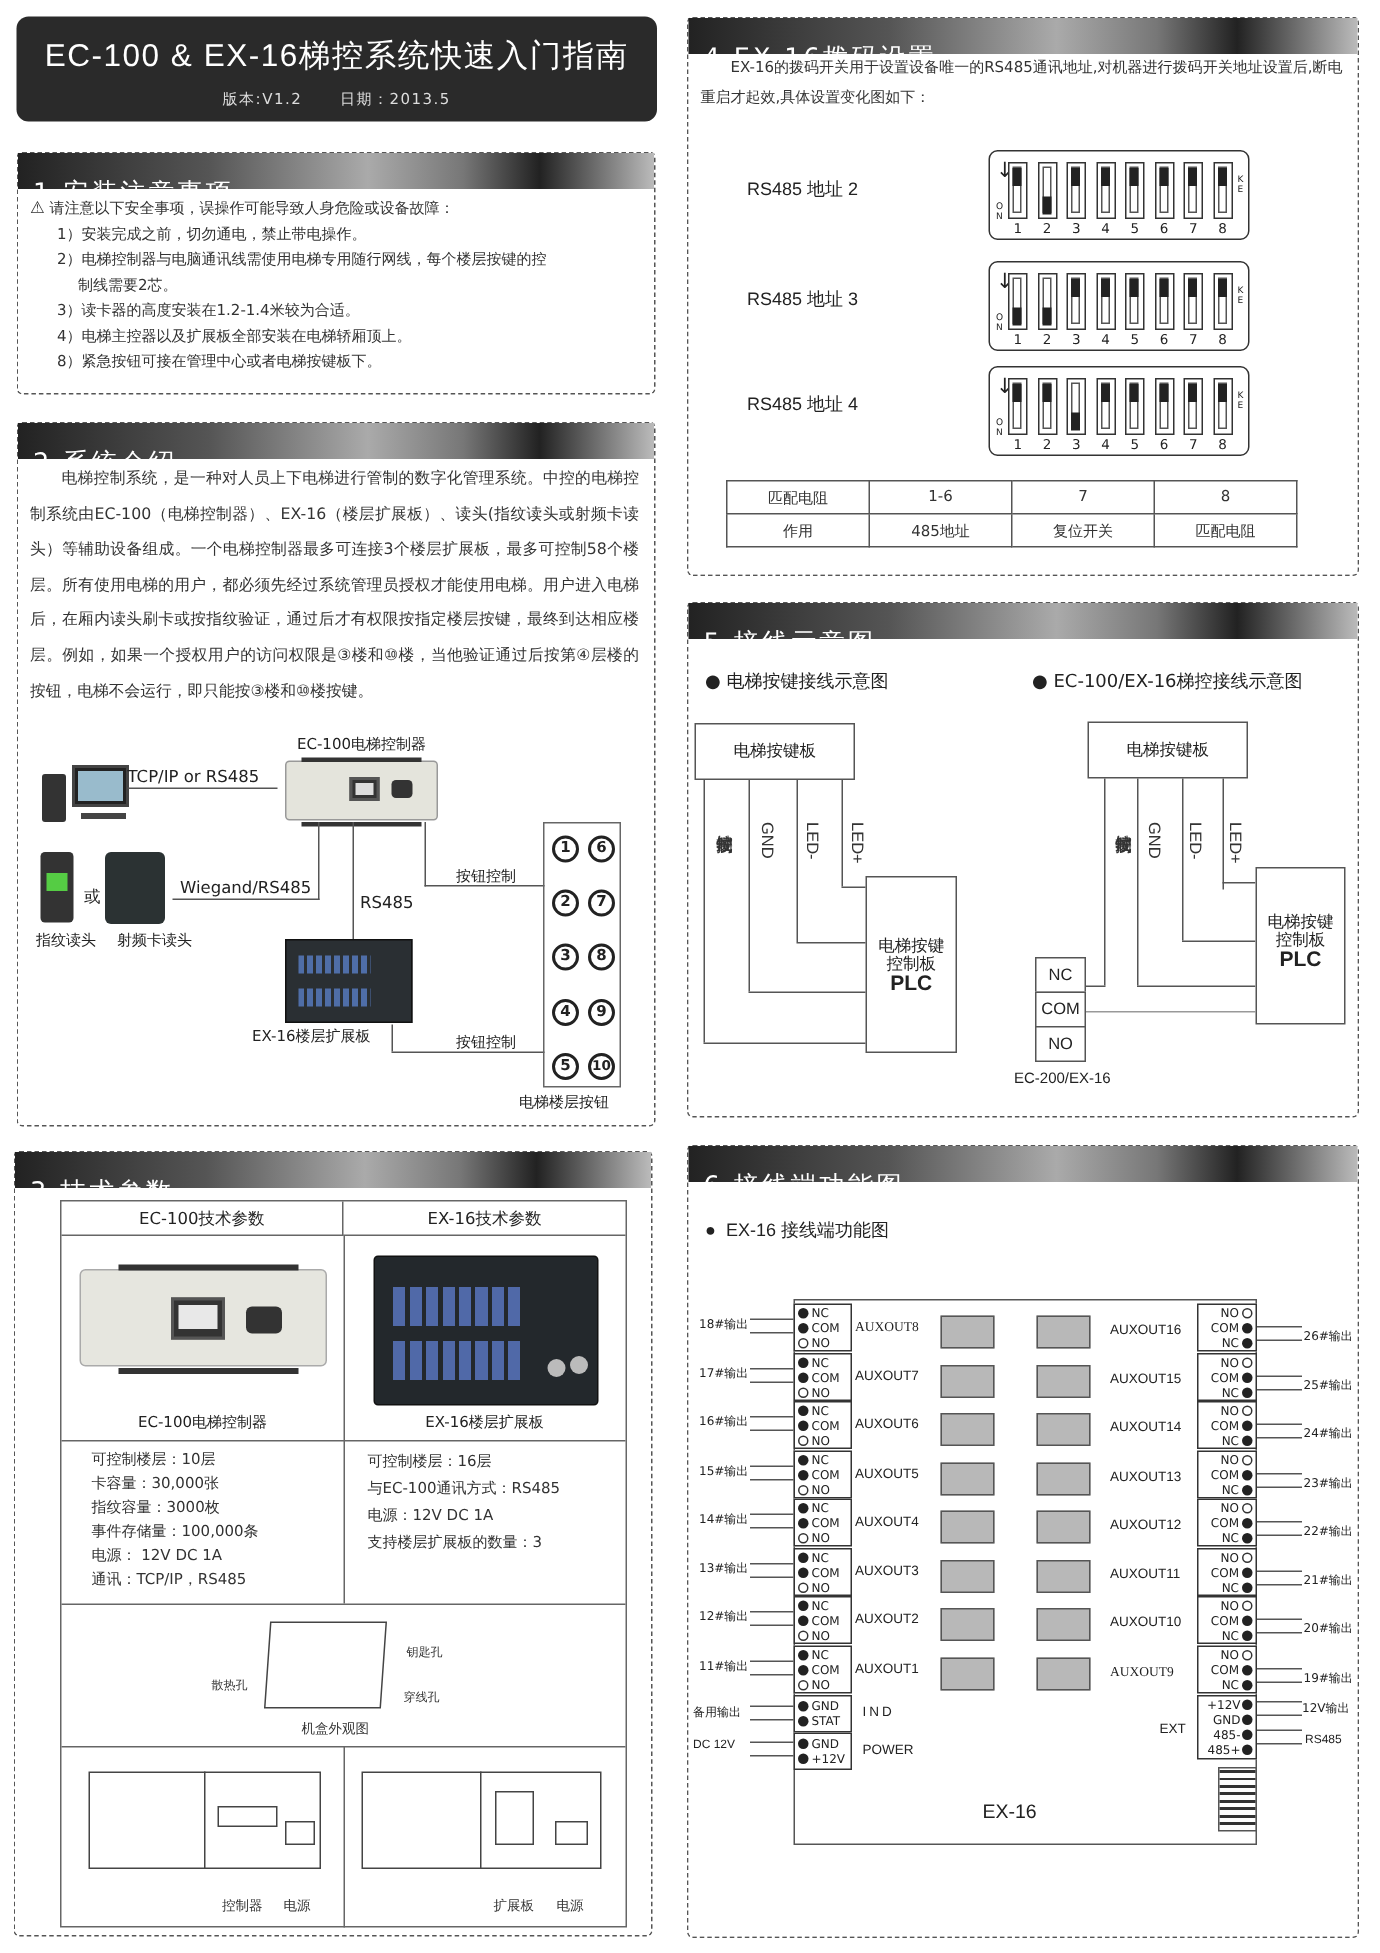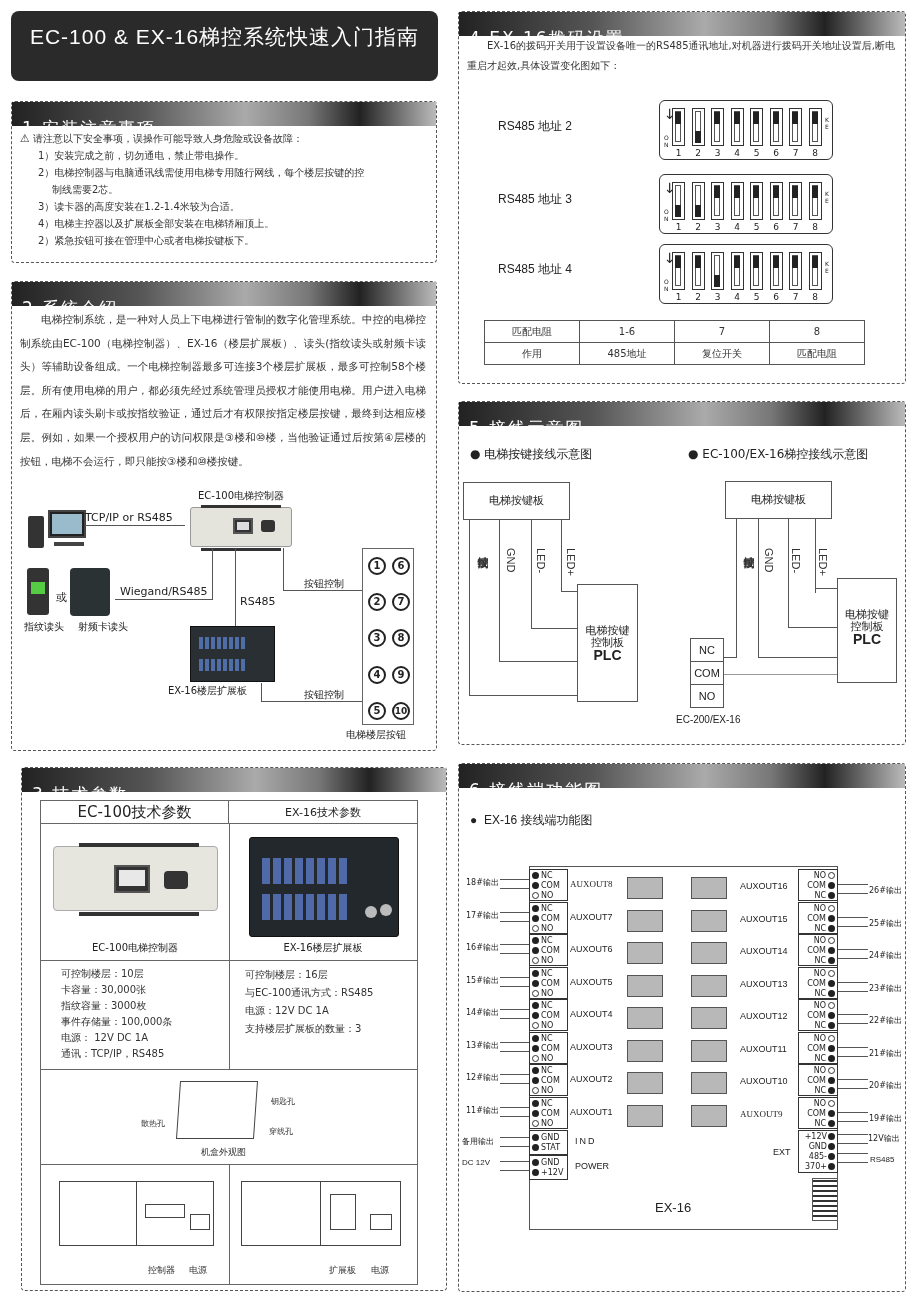--- a/index.html
+++ b/index.html
@@ -30,33 +30,38 @@
 .dot{display:inline-block;width:7px;height:7px;border-radius:50%;background:#222;vertical-align:middle;margin-right:2px}
 .dot.o{background:#fff;border:1px solid #333}
 .circ{position:absolute;width:18px;height:18px;border:2px solid #222;border-radius:50%;font-size:10px;font-weight:bold;text-align:center;line-height:14px}
 .lbl{font-size:8px;color:#333;position:absolute}
 </style>
 </head>
 <body>
 
 <div class="abs titlebox">
   <div class="t1">EC-100 &amp; EX-16梯控系统快速入门指南</div>
+  <div class="t2">
+    <span>版本:V1.2</span>
+    &nbsp;&nbsp;&nbsp;&nbsp;
+    <span>日期：2013.5</span>
+  </div>
 </div>
 
 <div class="abs section" style="left:11px;top:101px;width:426px;height:162px">
   <div class="sec-head">1.安装注意事项</div>
   <div class="txt" style="padding:4px 8px">
     <div><span style="font-size:11px">⚠</span> <span>请注意以下安全事项，误操作可能导致人身危险或设备故障：</span></div>
     <div style="padding-left:18px">
       <div>1）安装完成之前，切勿通电，禁止带电操作。</div>
       <div>2）电梯控制器与电脑通讯线需使用电梯专用随行网线，每个楼层按键的控</div>
       <div style="padding-left:14px">制线需要2芯。</div>
       <div>3）读卡器的高度安装在1.2-1.4米较为合适。</div>
       <div>4）电梯主控器以及扩展板全部安装在电梯轿厢顶上。</div>
-      <div>2）紧急按钮可接在管理中心或者电梯按键板下。</div>
+      <div>8）紧急按钮可接在管理中心或者电梯按键板下。</div>
     </div>
   </div>
 </div>
 
 <div class="abs section" style="left:11px;top:281px;width:426px;height:470px">
   <div class="sec-head">2.系统介绍</div>
   <div class="cn-p" style="padding-top:2px">电梯控制系统，是一种对人员上下电梯进行管制的数字化管理系统。中控的电梯控制系统由EC-100（电梯控制器）、EX-16（楼层扩展板）、读头(指纹读头或射频卡读头）等辅助设备组成。一个电梯控制器最多可连接3个楼层扩展板，最多可控制58个楼层。所有使用电梯的用户，都必须先经过系统管理员授权才能使用电梯。用户进入电梯后，在厢内读头刷卡或按指纹验证，通过后才有权限按指定楼层按键，最终到达相应楼层。例如，如果一个授权用户的访问权限是③楼和⑩楼，当他验证通过后按第④层楼的按钮，电梯不会运行，即只能按③楼和⑩楼按键。</div>
 </div>
 
 <div class="abs" style="left:0;top:480px;width:450px;height:270px">
@@ -116,26 +121,26 @@
     <div class="circ" style="left:5px;top:80px">3</div>
     <div class="circ" style="left:29px;top:80px">8</div>
     <div class="circ" style="left:5px;top:117px">4</div>
     <div class="circ" style="left:29px;top:117px">9</div>
     <div class="circ" style="left:5px;top:153px">5</div>
     <div class="circ" style="left:29px;top:153px;font-size:9px">10</div>
   </div>
   <div class="abs" style="left:346px;top:248px;font-size:10px">电梯楼层按钮</div>
 </div>
 
-<div class="abs section" style="left:21px;top:767px;width:426px;height:524px">
+<div class="abs section" style="left:9px;top:767px;width:426px;height:524px">
   <div class="sec-head">3.技术参数</div>
 </div>
 <div class="abs" style="left:40px;top:800px;width:378px;height:485px;border:1px solid #666">
 
-  <div class="abs" style="left:0;top:0;width:188px;height:23px;border-right:1px solid #666;border-bottom:1px solid #666;text-align:center;font-size:15px;line-height:23px">EC-100技术参数</div>
+  <div class="abs" style="left:0;top:0;width:188px;height:23px;border-right:1px solid #666;border-bottom:1px solid #666;text-align:center;font-size:11px;line-height:23px">EC-100技术参数</div>
   <div class="abs" style="left:188px;top:0;width:188px;height:23px;border-bottom:1px solid #666;text-align:center;font-size:11px;line-height:23px">EX-16技术参数</div>
 
   <div class="abs" style="left:188px;top:23px;width:1px;height:245px;background:#666"></div>
   <div class="abs" style="left:12px;top:45px;width:165px;height:65px;background:#e6e6df;border:1px solid #aaa;border-radius:4px">
     <div class="abs" style="left:60px;top:18px;width:36px;height:28px;background:#333;border:2px solid #555">
         <div style="margin:3px;height:16px;background:#e8e8e8"></div>
       </div>
     <div class="abs" style="left:110px;top:24px;width:24px;height:18px;background:#333;border-radius:4px"></div>
     <div class="abs" style="left:25px;top:-4px;width:120px;height:4px;background:#333"></div>
     <div class="abs" style="left:25px;top:65px;width:120px;height:4px;background:#333"></div>
@@ -608,21 +613,21 @@
 </div>
 <div class="abs" style="left:575px;top:1161px;font-size:9px;font-family:'Liberation Sans',sans-serif">POWER</div>
 <div class="abs" style="left:462px;top:1158px;font-size:8px;font-family:'Liberation Sans',sans-serif">DC 12V</div>
 <div class="line" style="left:500px;top:1161px;width:29px;height:1px"></div>
 <div class="line" style="left:500px;top:1170px;width:29px;height:1px"></div>
 
 <div class="term" style="left:798px;top:1130px;width:40px;height:43px;padding:1px 2px;text-align:right">
   <div><span>+12V</span><span class="dot" style="margin:0 0 0 1px"></span></div>
   <div><span>GND</span><span class="dot" style="margin:0 0 0 1px"></span></div>
   <div><span>485-</span><span class="dot" style="margin:0 0 0 1px"></span></div>
-  <div><span>370+</span><span class="dot" style="margin:0 0 0 1px"></span></div>
+  <div><span>485+</span><span class="dot" style="margin:0 0 0 1px"></span></div>
 </div>
 <div class="abs" style="left:773px;top:1147px;font-size:9px;font-family:'Liberation Sans',sans-serif">EXT</div>
 <div class="line" style="left:838px;top:1134px;width:30px;height:1px"></div>
 <div class="line" style="left:838px;top:1143px;width:30px;height:1px"></div>
 <div class="line" style="left:838px;top:1153px;width:30px;height:1px"></div>
 <div class="line" style="left:838px;top:1162px;width:30px;height:1px"></div>
 <div class="abs" style="left:868px;top:1133px;font-size:8px">12V输出</div>
 <div class="abs" style="left:870px;top:1155px;font-size:8px;font-family:'Liberation Sans',sans-serif">RS485</div>
 
 </body></html>

